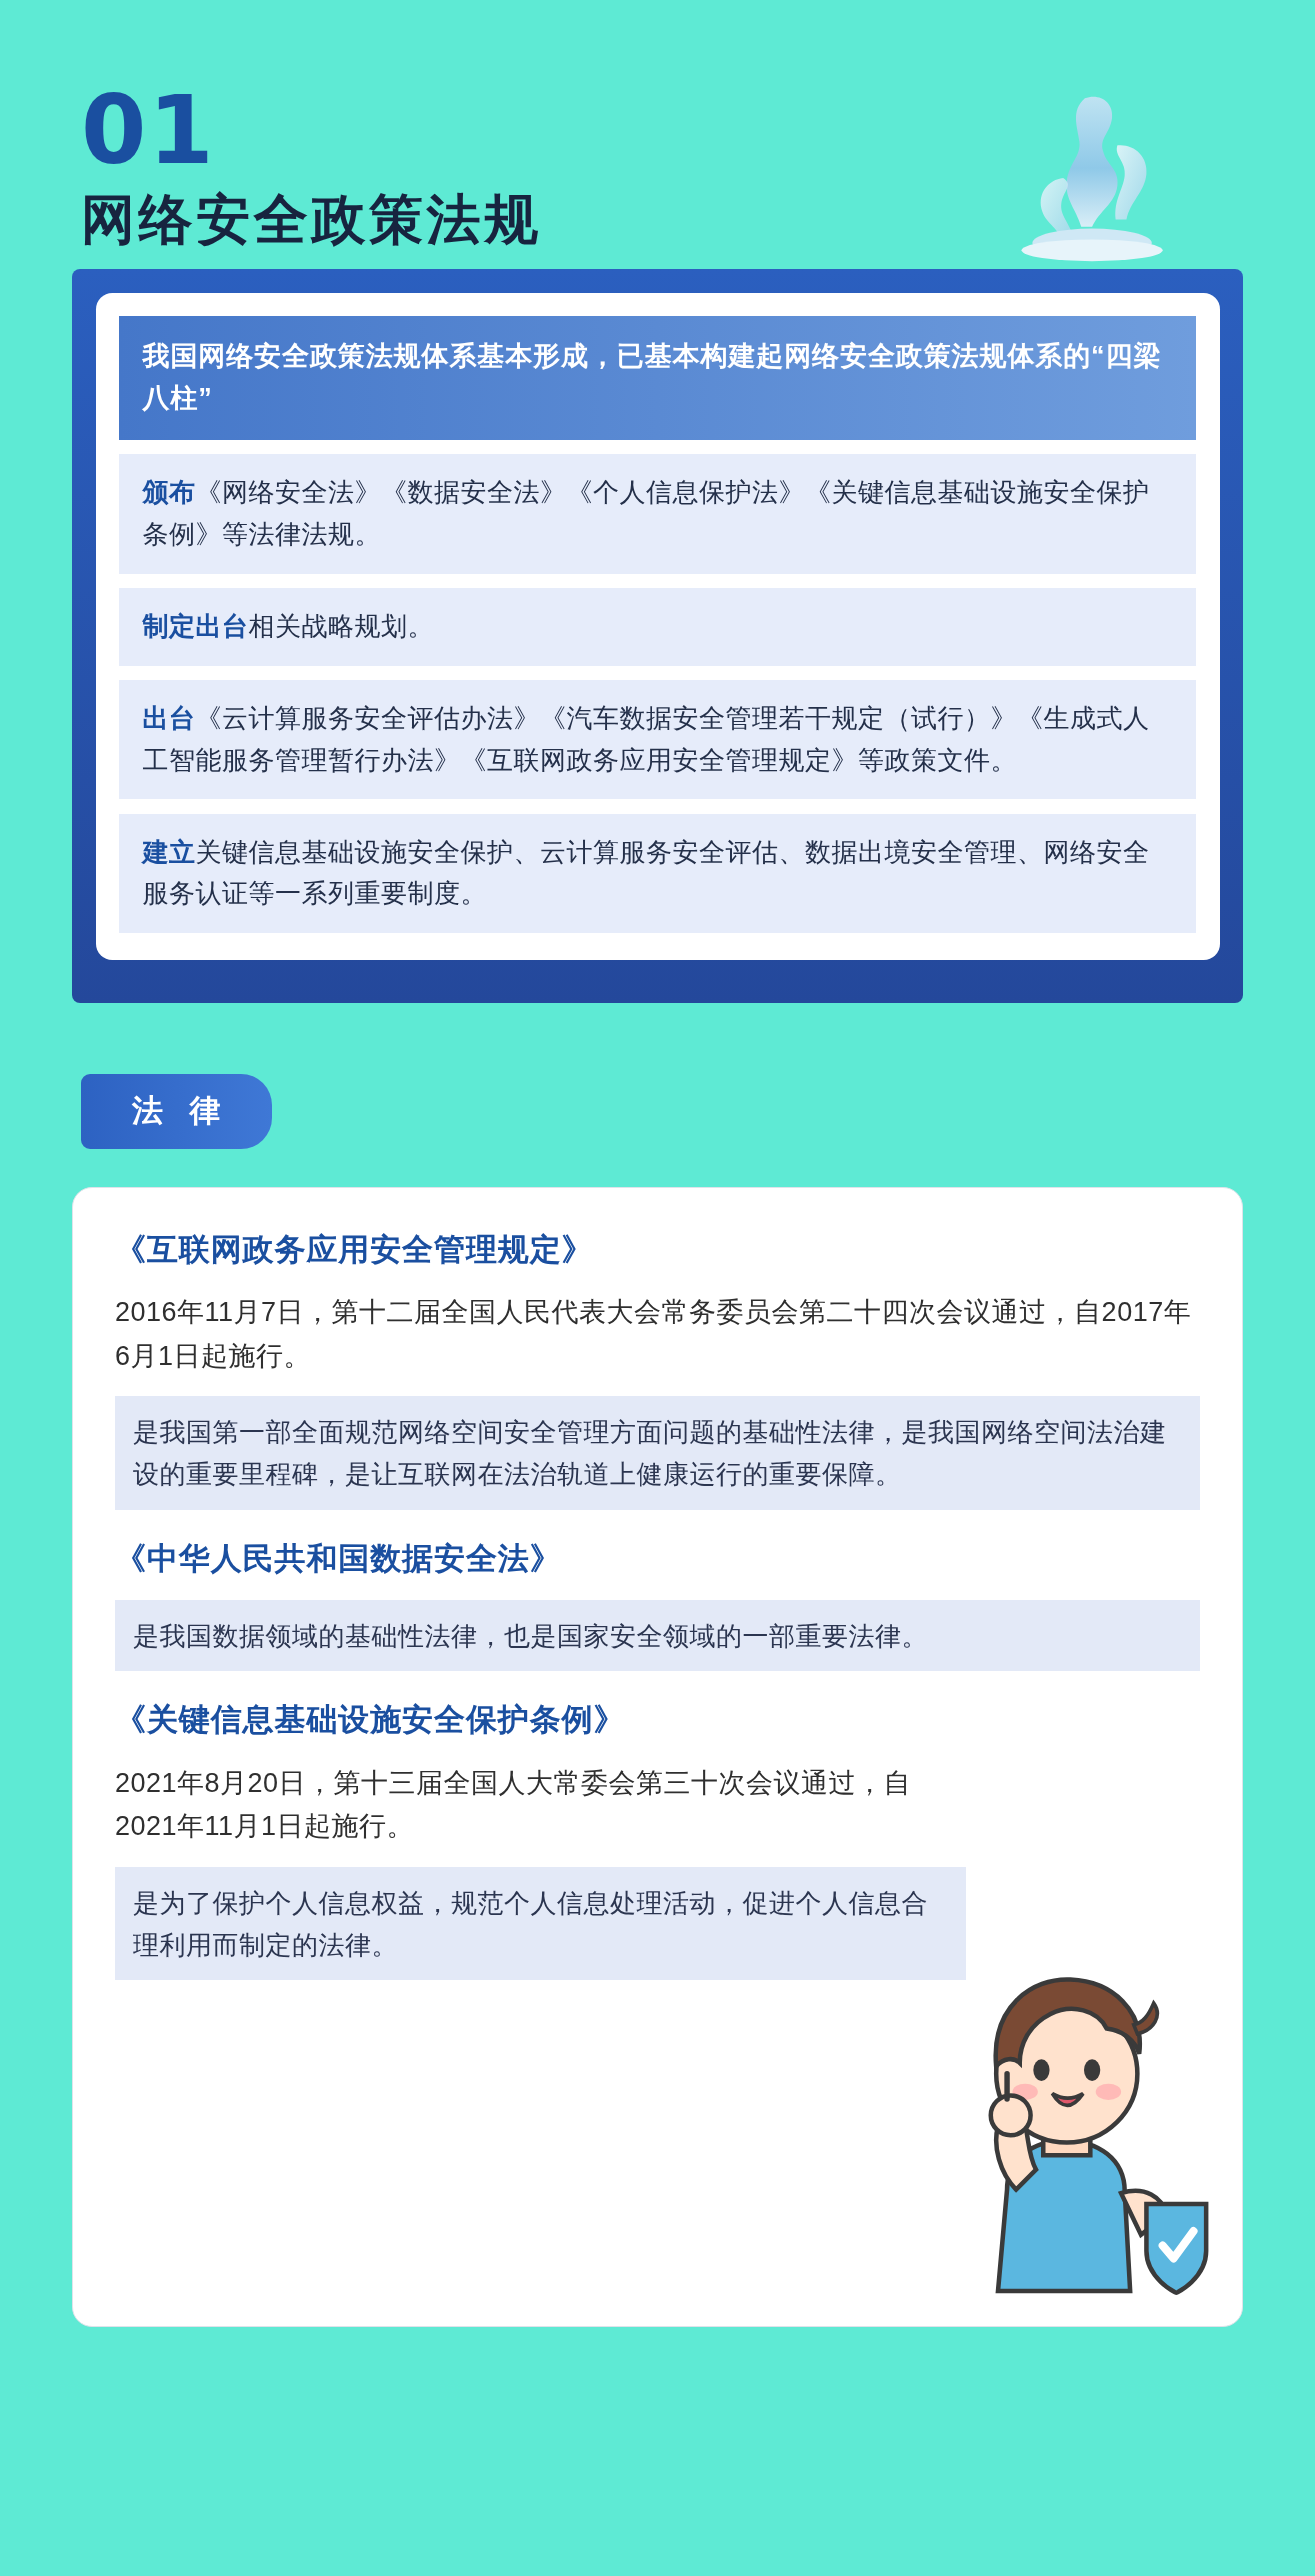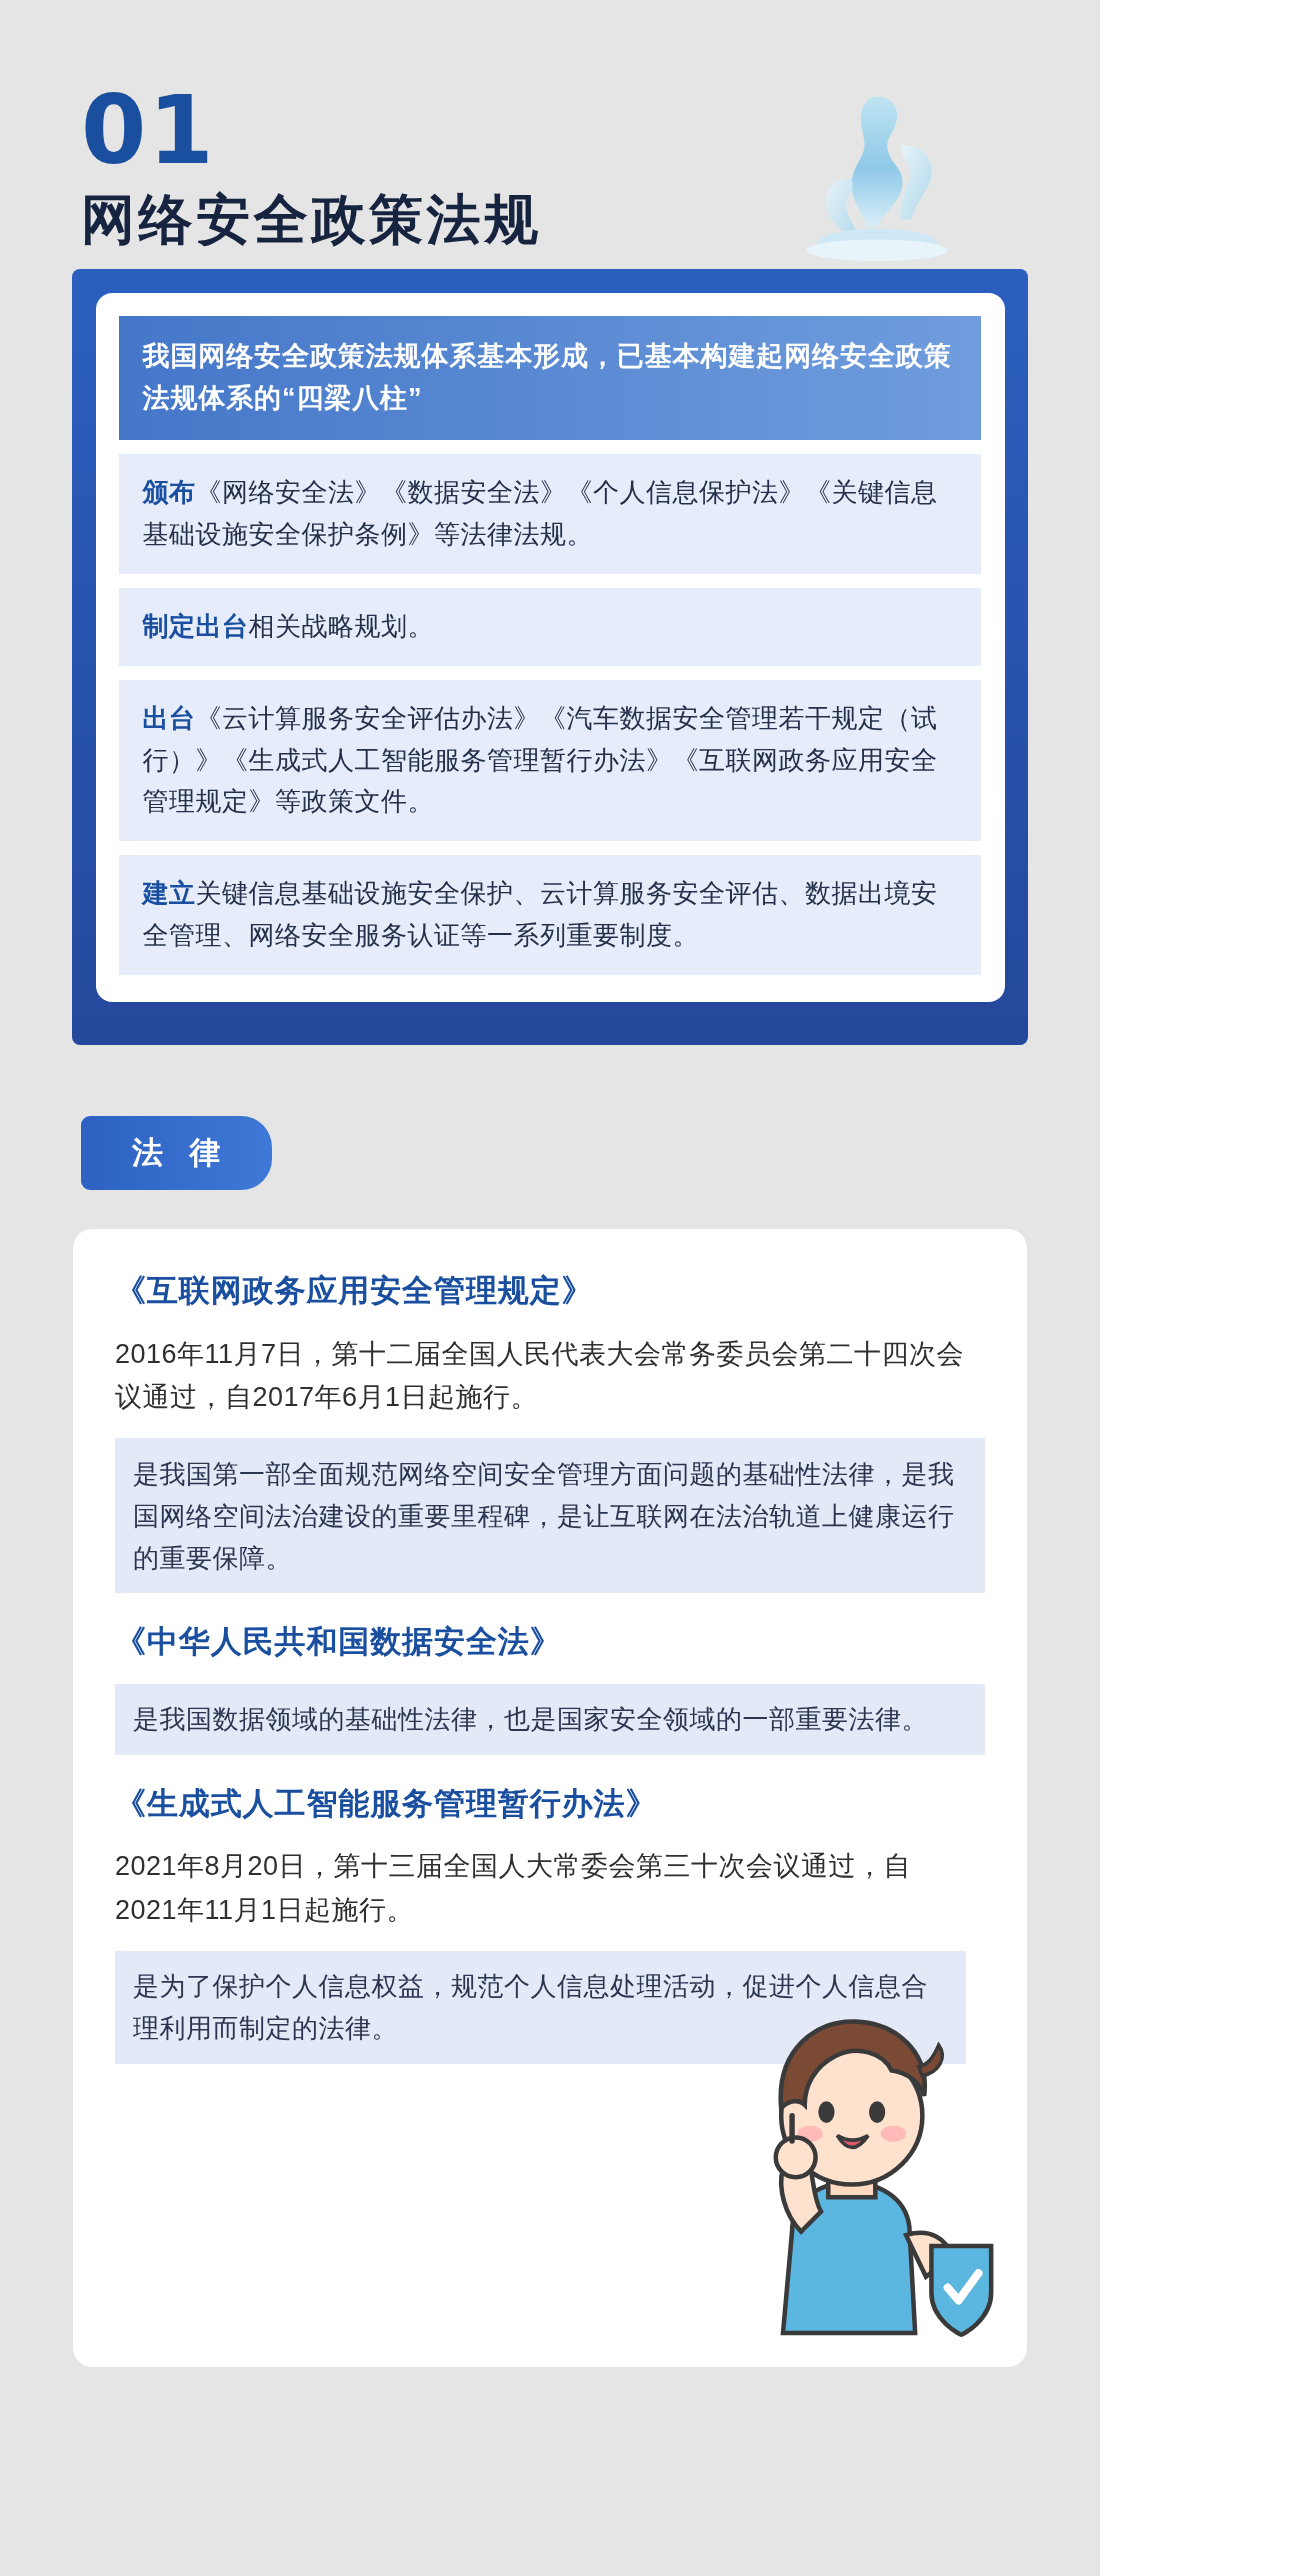--- a/index.html
+++ b/index.html
@@ -11,23 +11,23 @@
     width: 1315px;
     min-height: 2576px;
     font-family: "Liberation Sans", "DejaVu Sans", sans-serif;
     color: #2b2b2b;
     position: relative;
     overflow-x: hidden;
   }
 
   .page {
     position: relative;
-    width: 1100px;
+    width: 1315px;
     min-height: 2576px;
-    background: #e5e5e5;
+    background: #5eead4;
     box-sizing: border-box;
   }
 
   
   .header {
     position: relative;
     padding: 86px 0 0 81px;
     height: 262px;
     box-sizing: border-box;
   }
@@ -226,21 +226,21 @@
       <div class="law-desc">2016年11月7日，第十二届全国人民代表大会常务委员会第二十四次会议通过，自2017年6月1日起施行。</div>
       <div class="law-note">是我国第一部全面规范网络空间安全管理方面问题的基础性法律，是我国网络空间法治建设的重要里程碑，是让互联网在法治轨道上健康运行的重要保障。</div>
     </div>
 
     <div class="law-block">
       <div class="law-title">《中华人民共和国数据安全法》</div>
       <div class="law-note">是我国数据领域的基础性法律，也是国家安全领域的一部重要法律。</div>
     </div>
 
     <div class="law-block">
-      <div class="law-title">《生成式人工智能服务管理暂行办法》</div>
+      <div class="law-title">《关键信息基础设施安全保护条例》</div>
       <div class="law-desc narrow">2021年8月20日，第十三届全国人大常委会第三十次会议通过，自2021年11月1日起施行。</div>
       <div class="law-note narrow">是为了保护个人信息权益，规范个人信息处理活动，促进个人信息合理利用而制定的法律。</div>
     </div>
 
     <div class="mascot">
       <svg viewBox="0 0 330 400" width="299" height="362" aria-hidden="true">
 
         <path d="M96 268 C96 234 124 214 160 214 C196 214 226 234 226 270 L232 380 L86 380 Z" fill="#5bb7e0" stroke="#3a3a3a" stroke-width="5"></path>
 
         <path d="M136 196 h52 v34 h-52 z" fill="#ffd9c0" stroke="#3a3a3a" stroke-width="5"></path>

